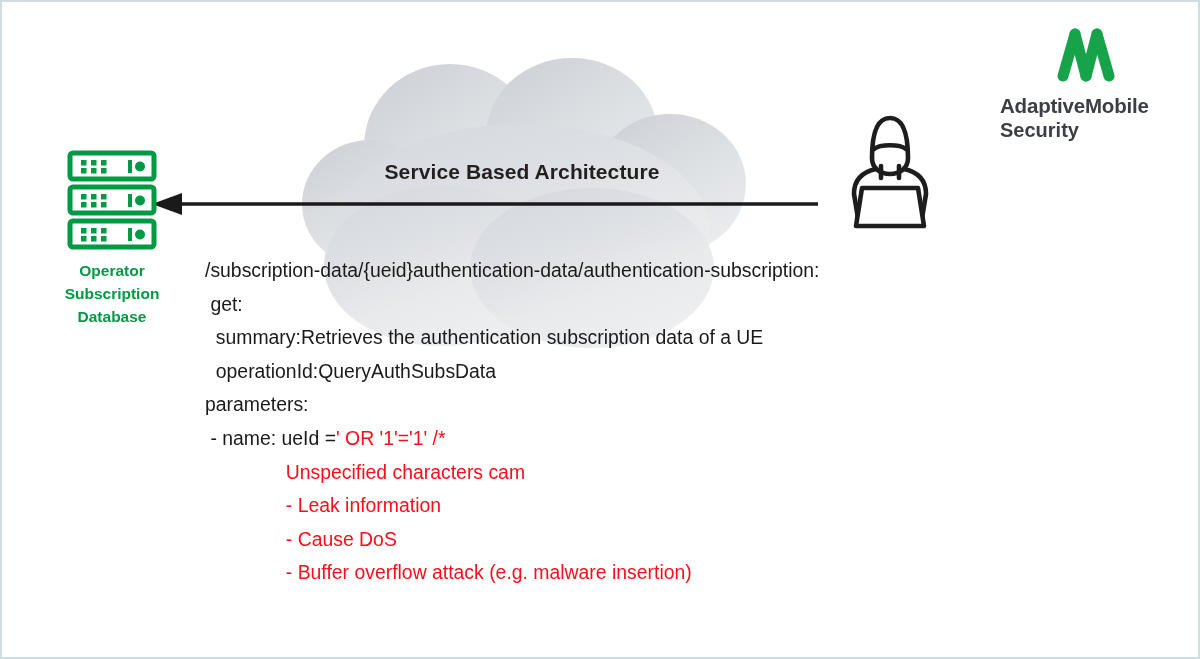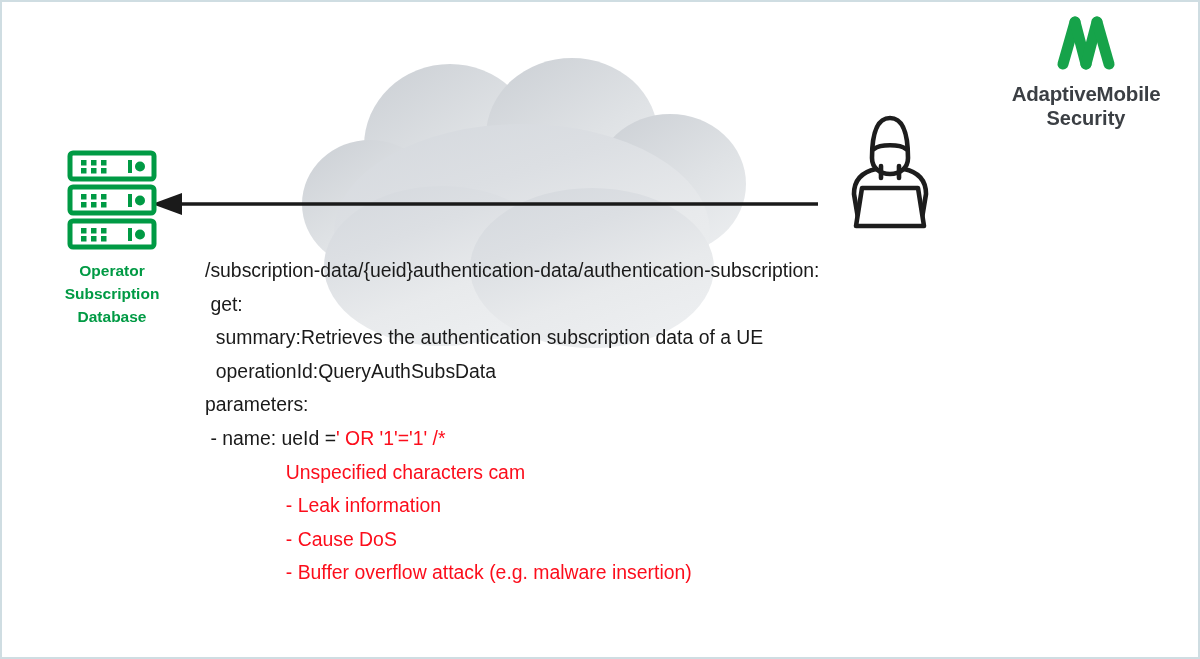--- a/index.html
+++ b/index.html
@@ -73,23 +73,22 @@
   #hacker{
     position:absolute;
     left:832px; top:108px;
     width:112px;height:122px;
   }
   #hacker svg{display:block;}
 
   
   #brand{
     position:absolute;
-    left:998px; top:10px;
+    left:998px; top:22px;
     width:172px;
-    text-align:center;
   }
   #brand-mark{display:block;margin:0 auto;width:74px;height:62px;}
   #brand-name{
     margin-top:9px;
     font-size:20.5px;
     font-weight:bold;
     color:#3b3f44;
     line-height:1.12;
     letter-spacing:-.2px;
     font-family:"Liberation Sans", sans-serif;
@@ -145,20 +144,21 @@
         <ellipse cx="98" cy="150" rx="68" ry="64"></ellipse>
       </g>
       <g fill="url(#cg)">
         <ellipse cx="250" cy="178" rx="188" ry="108"></ellipse>
         <ellipse cx="170" cy="212" rx="118" ry="80"></ellipse>
         <ellipse cx="320" cy="214" rx="122" ry="80"></ellipse>
       </g>
     </svg>
   </div>
 
+  <div id="cloud-title">Service Based Architecture</div>
 
   <div id="arrow">
     <svg width="680" height="28" viewBox="0 0 680 28" xmlns="http://www.w3.org/2000/svg">
       <line x1="26" y1="14" x2="666" y2="14" stroke="#1a1a1a" stroke-width="3.4"></line>
       <polygon points="0,14 30,3 30,25" fill="#1a1a1a"></polygon>
     </svg>
   </div>
 
   <div id="db-group">
     <svg id="db-icon" viewBox="0 0 92 100" xmlns="http://www.w3.org/2000/svg">

